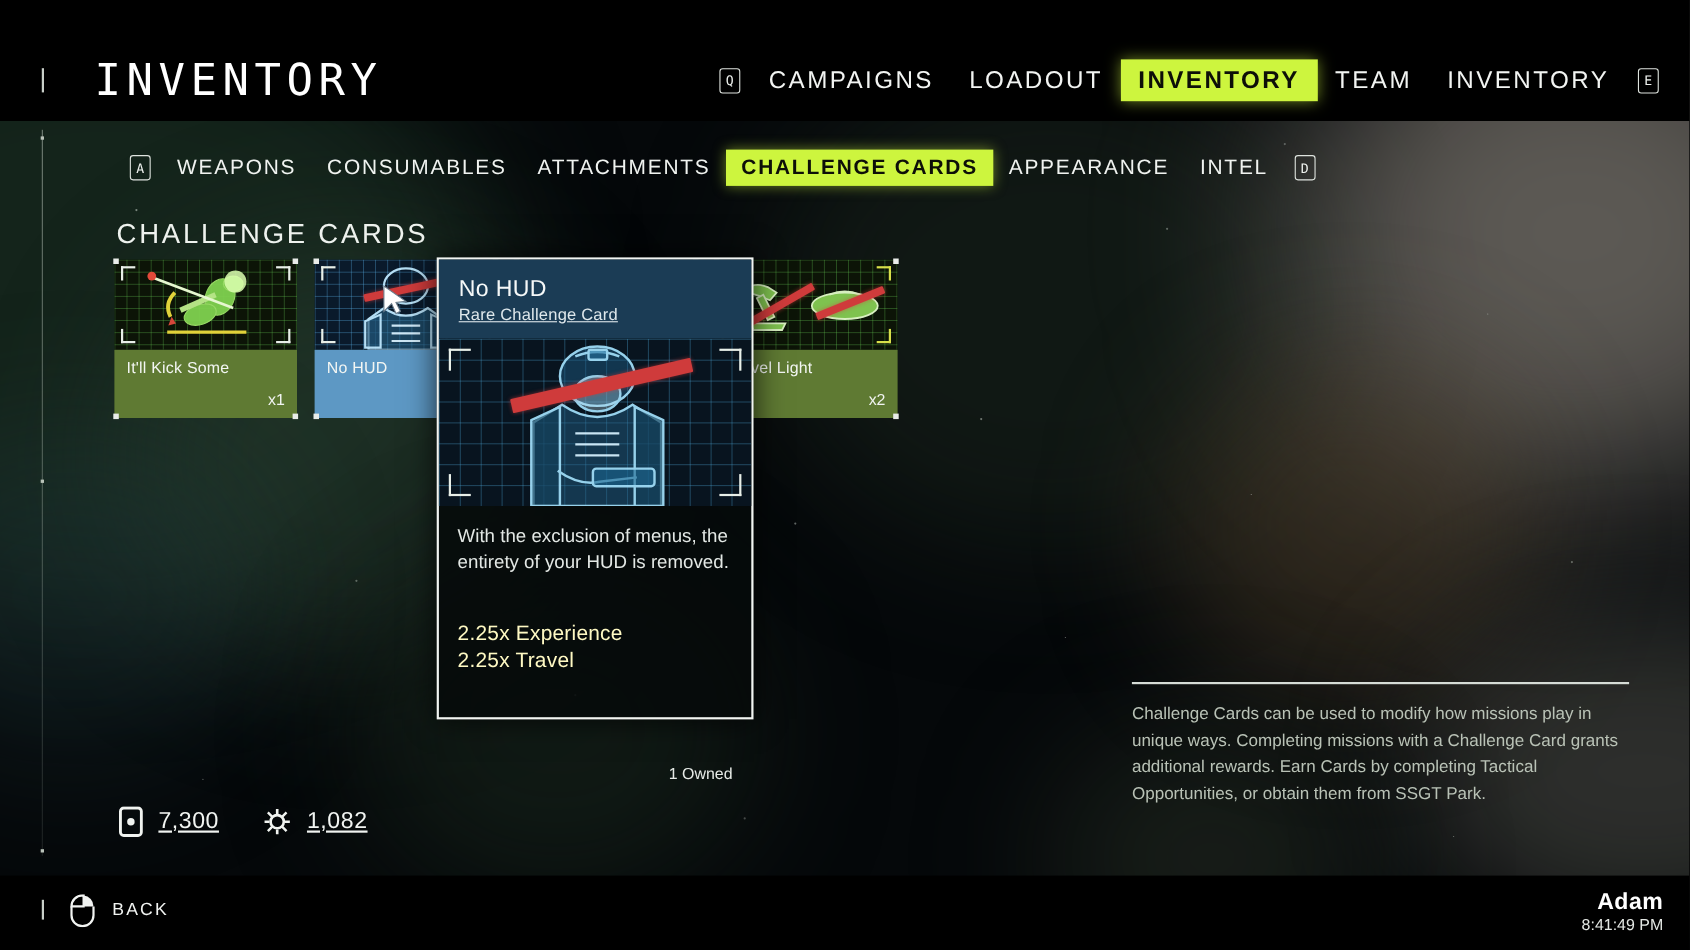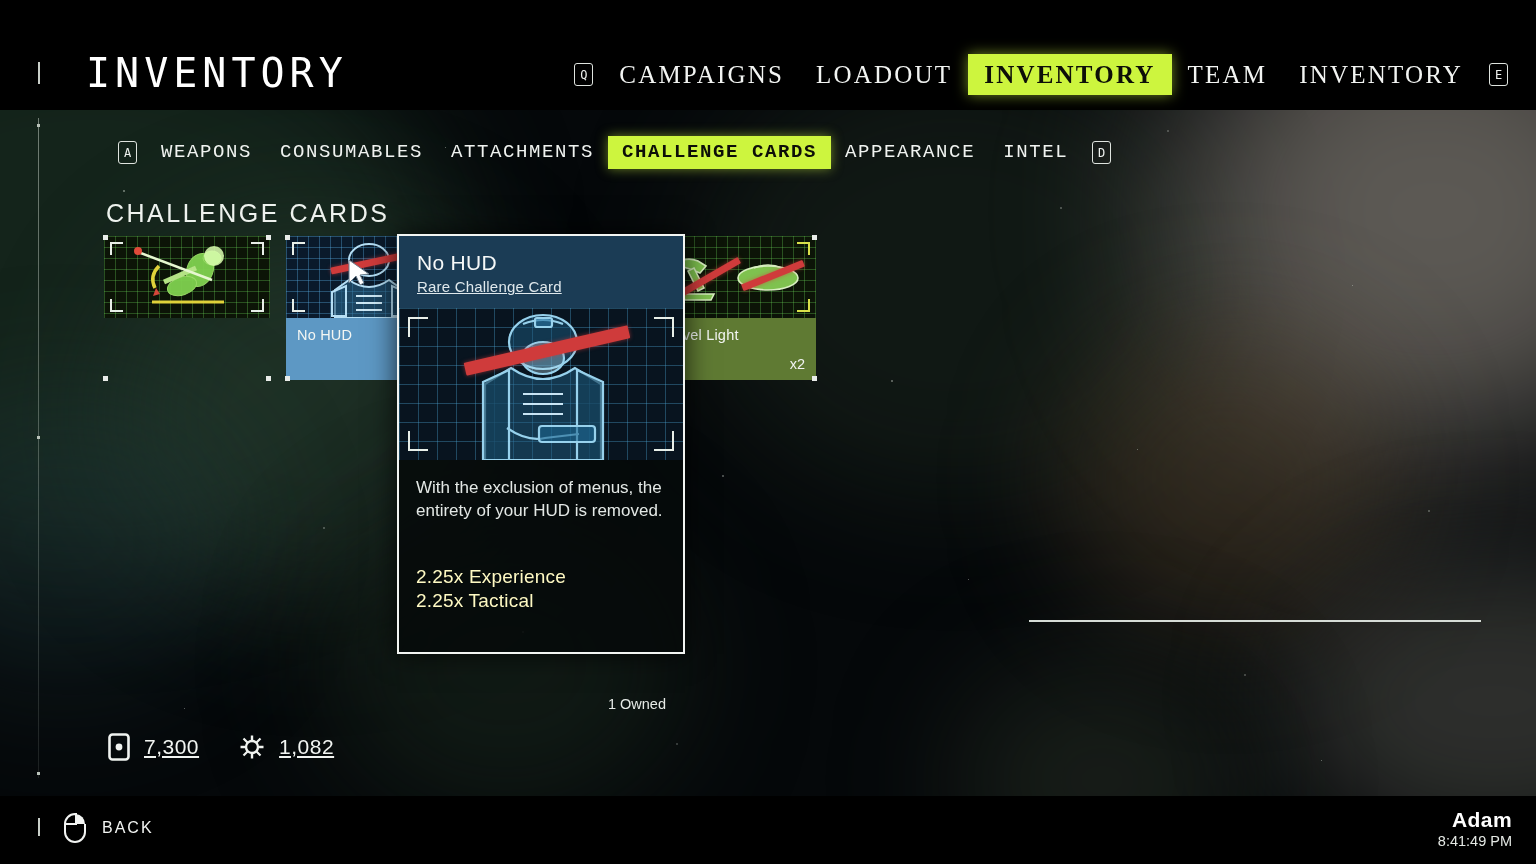--- a/index.html
+++ b/index.html
@@ -33,22 +33,22 @@
   #page-title {
     position:absolute; left:86px; top:50px;
     font-family:"DejaVu Sans Mono", monospace;
     font-size:40px; letter-spacing:5px; color:#fff; font-weight:400;
   }
   #mainnav {
     position:absolute; right:18px; top:54px;
     display:flex; align-items:center; gap:0px;
   }
   .navitem {
-    font-family:Liberation Serif, serif;
-    font-size:25px; letter-spacing:2.2px; color:#f2f4f2;
+    font-family:Liberation Sans, sans-serif;
+    font-size:22px; letter-spacing:2.2px; color:#f2f4f2;
     padding:8px 16px; line-height:1;
   }
   .navitem.active {
     background:#cdf53e; color:#0d0f08; font-weight:700;
     box-shadow:0 0 14px rgba(205,245,62,.55);
   }
   .keyhint {
     display:inline-flex; align-items:center; justify-content:center;
     width:19px; height:23px; border:1.5px solid #dfe4df; border-radius:3px;
     font-family:"DejaVu Sans Mono", monospace; font-size:12px; color:#eef1ee;
@@ -58,21 +58,21 @@
   
   #leftrail { position:absolute; left:38px; top:118px; width:1px; height:660px;
               background:linear-gradient(to bottom, rgba(190,200,190,.55), rgba(190,200,190,.12)); z-index:10; }
   .rail-dot { position:absolute; left:37px; width:3px; height:3px; background:#b9c2b9; z-index:11; }
 
   
   #subnav {
     position:absolute; left:108px; top:136px; display:flex; align-items:center; z-index:15;
   }
   .subitem {
-    font-family:Liberation Mono, monospace;
+    font-family:Liberation Sans, sans-serif;
     font-size:19px; letter-spacing:1.6px; color:#f0f3f0;
     padding:7px 14px; line-height:1;
   }
   .subitem.active {
     background:#cdf53e; color:#0d0f08; font-weight:700;
     box-shadow:0 0 12px rgba(205,245,62,.5);
   }
 
   
   #section-heading {
@@ -250,20 +250,24 @@
         <path d="M55 30 q-10 10 -4 22" stroke="#e0d23a" stroke-width="3.5" fill="none"></path>
         <path d="M52 52 l-3 8 l7 -2 z" fill="#d6473a"></path>
         <path d="M48 66 h72" stroke="#e0d23a" stroke-width="3" fill="none"></path>
       </svg>
       <div class="brackets">
         <div class="brk a w"></div>
           <div class="brk b w"></div>
         <div class="brk c w"></div>
           <div class="brk d w"></div>
       </div>
+    </div>
+    <div class="label">
+      <div class="cname">It'll Kick Some</div>
+      <div class="qty">x1</div>
     </div>
     <div class="corner tl"></div>
     <div class="corner tr"></div>
     <div class="corner bl"></div>
     <div class="corner br"></div>
   </div>
 
   <div class="card blue">
     <div class="art">
       <div class="grid-bg"></div>
@@ -395,32 +399,33 @@
       <div class="brk b w" style="width:20px;height:20px;"></div>
       <div class="brk c w" style="width:20px;height:20px;"></div>
       <div class="brk d w" style="width:20px;height:20px;"></div>
     </div>
   </div>
 
   <div id="tt-body">
     <div id="tt-desc">With the exclusion of menus, the entirety of your HUD is removed.</div>
     <div id="tt-rewards">
       <div class="reward">2.25x Experience</div>
-      <div class="reward">2.25x Tactical</div>
+      <div class="reward">2.25x Travel</div>
     </div>
     <div id="tt-owned">1 Owned</div>
   </div>
 </div>
 
 <svg id="cursor" width="26" height="30" viewBox="0 0 26 30">
   <path d="M2 2 L2 25 L9 18 L13 27 L17 25 L13 17 L22 16 Z" fill="#ffffff" stroke="#6b7d8c" stroke-width="1"></path>
 </svg>
 
 <div id="infopanel">
   <div id="info-rule"></div>
+  <div id="info-text">Challenge Cards can be used to modify how missions play in unique ways. Completing missions with a Challenge Card grants additional rewards. Earn Cards by completing Tactical Opportunities, or obtain them from SSGT Park.</div>
 </div>
 
 <div id="currency">
   <div class="cur">
     <svg width="22" height="28" viewBox="0 0 22 28">
       <rect x="1.5" y="1.5" width="19" height="25" rx="3" fill="none" stroke="#f0f3f0" stroke-width="2.6"></rect>
       <circle cx="11" cy="14" r="3.4" fill="#f0f3f0"></circle>
     </svg>
     <span class="val">7,300</span>
   </div>

